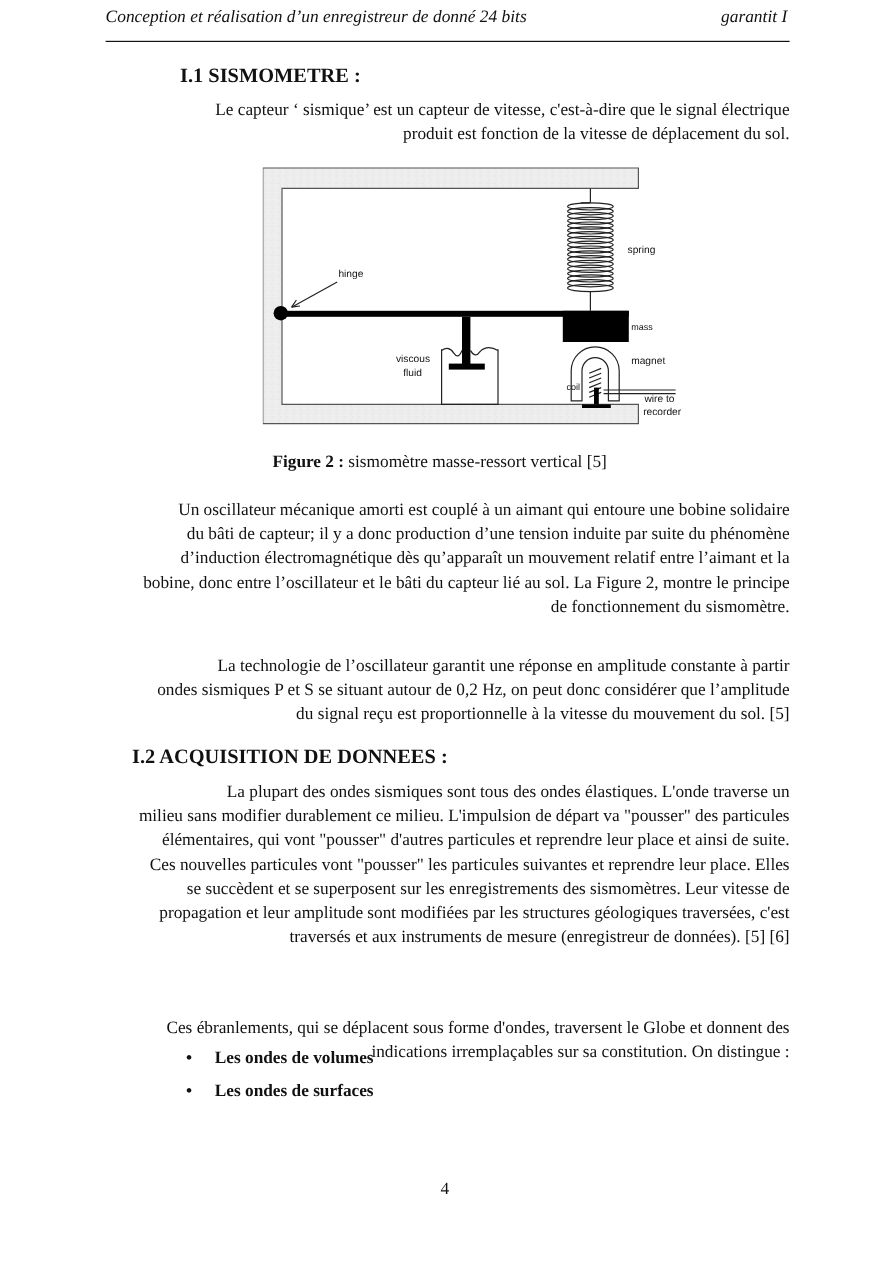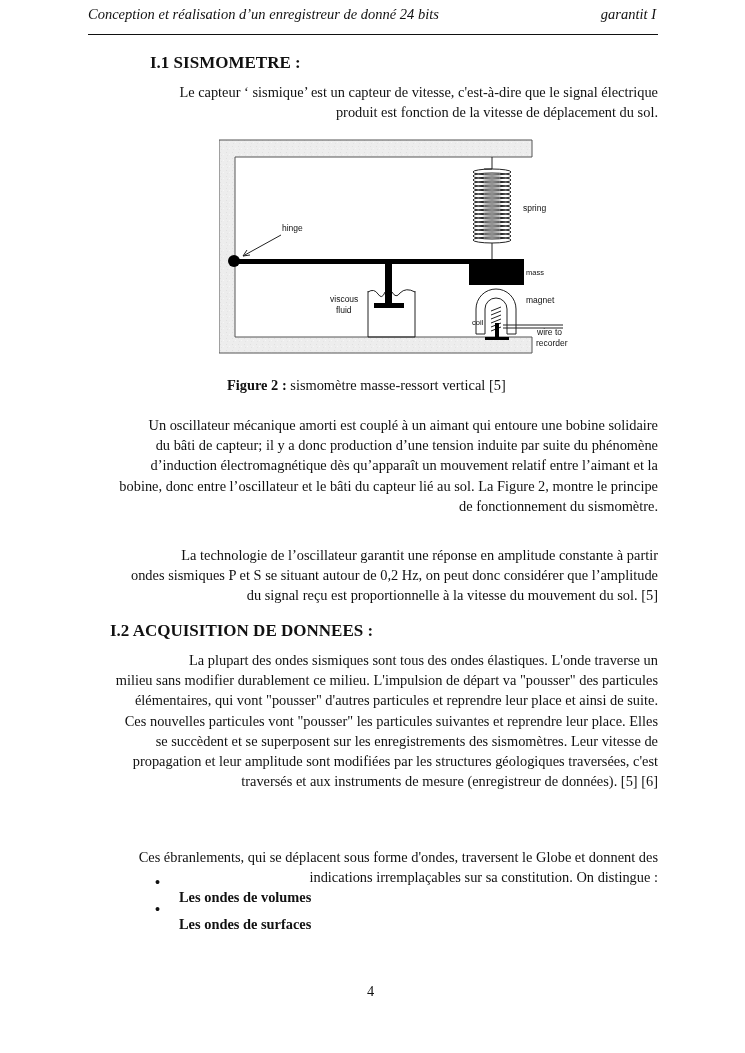--- a/index.html
+++ b/index.html
@@ -14,21 +14,21 @@
     .h { position: absolute; left: 110px; font-weight: bold; font-size: 17px; }
     .p { position: absolute; left: 88px; width: 570px; font-size: 14.4px; line-height: 20.2px; margin: 0; }
     .p .line { display: block; white-space: nowrap; text-align: right; }
     .indent { padding-left: 37px; }
     .caption { position: absolute; left: 227px; top: 377px; font-size: 14.4px; white-space: nowrap; }
     .caption b { font-weight: bold; }
     .figure { position: absolute; left: 219px; top: 139px; width: 360px; height: 220px; }
     .bullets { position: absolute; left: 155px; top: 874px; font-size: 14.4px; font-weight: bold; }
     .bullet-item { position: relative; height: 27px; white-space: nowrap; }
     .bullet-dot { position: absolute; left: 0; top: 0; }
-    .bullet-text { position: absolute; left: 24px; top: 15px; }
+    .bullet-text { position: absolute; left: 24px; top: 0; }
     .page-num { position: absolute; left: 367px; top: 983px; font-size: 14.4px; }
     .svg-label { font-family: "Liberation Sans", "DejaVu Sans", sans-serif; font-size: 8.5px; fill: #111; }
   </style>
 </head>
 <body>
 
 <div class="header">
   <span class="left">Conception et réalisation d’un enregistreur de donné 24 bits</span>
   <span class="right">garantit I</span>
 </div>

